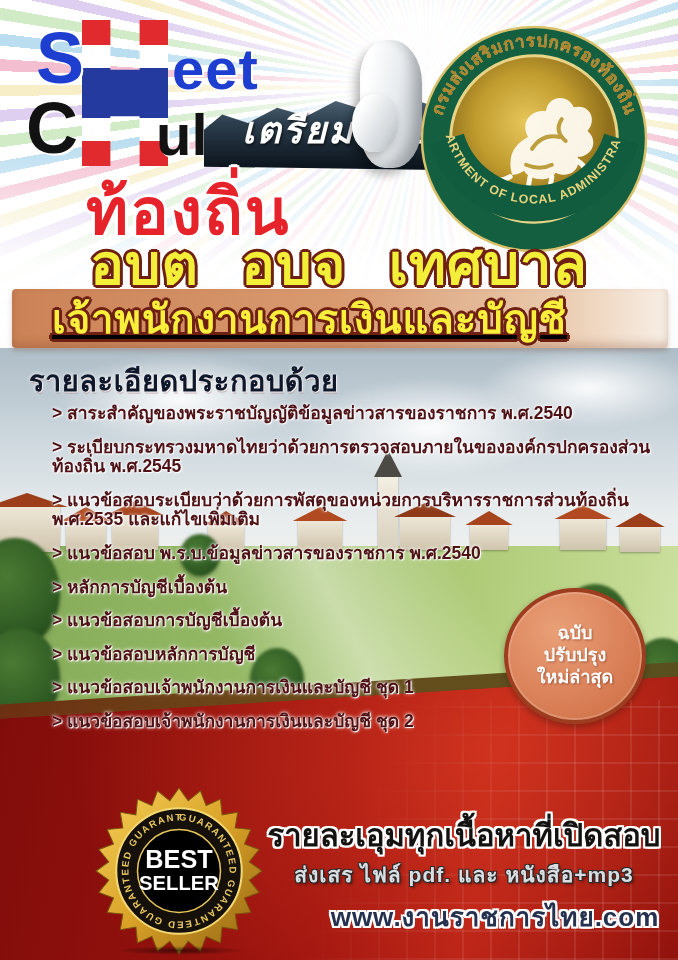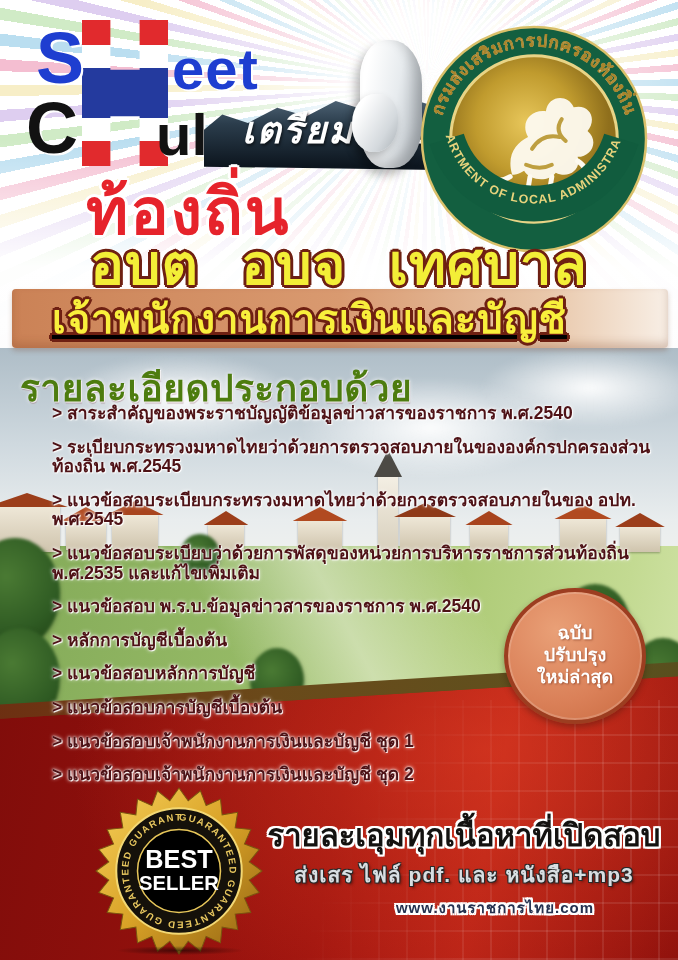--- a/index.html
+++ b/index.html
@@ -74,21 +74,21 @@
     background:linear-gradient(62deg,transparent 38%,rgba(255,255,248,.45) 54%,transparent 72%);}
   .house{position:absolute;background:linear-gradient(#efe8d8,#cfc4ad);box-shadow:0 1px 2px rgba(0,0,0,.3);}
   .house::before{content:"";position:absolute;left:-12%;right:-12%;top:-13px;height:14px;
     background:var(--roof,#a8441d);clip-path:polygon(0 100%,50% 0,100% 100%);}
   .tower{position:absolute;background:linear-gradient(#f4efe4,#d8d0bd);box-shadow:0 1px 2px rgba(0,0,0,.3);}
   .tower::before{content:"";position:absolute;left:-20%;right:-20%;top:-26px;height:27px;
     background:#4c4a45;clip-path:polygon(0 100%,50% 0,100% 100%);}
   .tree{position:absolute;border-radius:50%;background:radial-gradient(circle at 40% 35%,#4a7a33,#2f5b23 60%,#234918 85%);filter:blur(1.5px);box-shadow:0 2px 4px rgba(0,0,0,.25);}
 
   
-  .contents-heading{position:absolute;left:20px;top:358px;font-size:37px;font-weight:800;color:#4d7c0f;
+  .contents-heading{position:absolute;left:29px;top:358px;font-size:29px;font-weight:800;color:#0f172a;
     text-shadow:0 0 4px rgba(255,255,255,.9),1px 1px 0 rgba(255,255,255,.8),1px 2px 1px rgba(90,10,30,.35);letter-spacing:.5px;}
   .contents-list{position:absolute;left:52px;top:404px;margin:0;padding:0;list-style:none;width:600px;}
   .contents-list li{font-size:17.5px;font-weight:bold;color:#4e1216;line-height:1.12;margin-bottom:14px;
     text-shadow:0 0 4px #fff,0 0 2px #fff,1px 1px 0 rgba(255,255,255,.85);}
 
   
   .edition-badge{position:absolute;left:504px;top:588px;width:134px;height:128px;border-radius:50%;
     background:radial-gradient(circle at 36% 30%,#e9a077,#da8058 58%,#c8693f);
     border:4px solid #9c3d20;box-shadow:inset 0 0 0 2px rgba(255,255,255,.18),0 3px 6px rgba(40,20,10,.35);
     display:flex;flex-direction:column;align-items:center;justify-content:center;}
@@ -118,21 +118,21 @@
   .badge-shadow{position:absolute;left:116px;top:946px;width:128px;height:9px;border-radius:50%;
     background:radial-gradient(closest-side,rgba(0,0,0,.55),rgba(0,0,0,0));}
 
   
   .coverage{position:absolute;left:252px;top:810px;width:424px;text-align:center;
     font-size:31px;font-weight:800;color:#141210;}
   .formats{position:absolute;left:252px;top:858px;width:424px;text-align:center;
     font-size:21px;font-weight:bold;color:#d8dee2;letter-spacing:1px;
     text-shadow:1px 1px 0 #2a2a2a,-1px -1px 0 #2a2a2a,1px -1px 0 #2a2a2a,-1px 1px 0 #2a2a2a,2px 2px 3px rgba(0,0,0,.5);}
   .website{position:absolute;left:322px;top:896px;width:346px;text-align:center;
-    font-size:15px;font-weight:800;color:#25314f;letter-spacing:1px;}
+    font-size:26px;font-weight:800;color:#25314f;letter-spacing:1px;}
   .code{position:absolute;left:12px;top:890px;font-size:27px;font-weight:800;font-style:italic;color:#2c3a5e;letter-spacing:2px;}
   .outline-white-sm{text-shadow:-2px -2px 0 #fff,2px -2px 0 #fff,-2px 2px 0 #fff,2px 2px 0 #fff,0 -2px 0 #fff,0 2px 0 #fff,-2px 0 0 #fff,2px 0 0 #fff;}
 </style>
 </head>
 <body>
 
 <div class="page">
 
   <div class="rays"></div>
   <div class="rays-fade"></div>
@@ -221,26 +221,25 @@
   <div class="title-region outline-white">ท้องถิ่น</div>
   <div class="title-orgs outline-dark">อบต อบจ เทศบาล</div>
   <div class="position-banner">
     <span class="outline-dark">เจ้าพนักงานการเงินและบัญชี</span>
   </div>
 
   <div class="contents-heading">รายละเอียดประกอบด้วย</div>
   <ul class="contents-list">
     <li>&gt; สาระสำคัญของพระราชบัญญัติข้อมูลข่าวสารของราชการ พ.ศ.2540</li>
     <li>&gt; ระเบียบกระทรวงมหาดไทยว่าด้วยการตรวจสอบภายในขององค์กรปกครองส่วนท้องถิ่น พ.ศ.2545</li>
-    <li>&gt; แนวข้อสอบระเบียบกระทรวงมหาดไทยว่าด้วยการตรวจสอบภายในของ อปท. พ.ศ.2545</li>
     <li>&gt; แนวข้อสอบระเบียบว่าด้วยการพัสดุของหน่วยการบริหารราชการส่วนท้องถิ่น พ.ศ.2535 และแก้ไขเพิ่มเติม</li>
     <li>&gt; แนวข้อสอบ พ.ร.บ.ข้อมูลข่าวสารของราชการ พ.ศ.2540</li>
     <li>&gt; หลักการบัญชีเบื้องต้น</li>
+    <li>&gt; แนวข้อสอบการบัญชีเบื้องต้น</li>
     <li>&gt; แนวข้อสอบหลักการบัญชี</li>
-    <li>&gt; แนวข้อสอบการบัญชีเบื้องต้น</li>
     <li>&gt; แนวข้อสอบเจ้าพนักงานการเงินและบัญชี ชุด 1</li>
     <li>&gt; แนวข้อสอบเจ้าพนักงานการเงินและบัญชี ชุด 2</li>
   </ul>
 
   <div class="edition-badge">
     <div>ฉบับ</div>
     <div>ปรับปรุง</div>
     <div>ใหม่ล่าสุด</div>
   </div>
 

